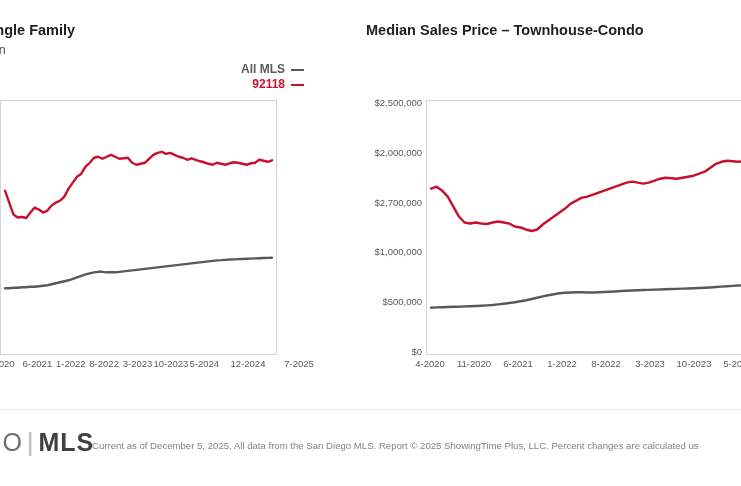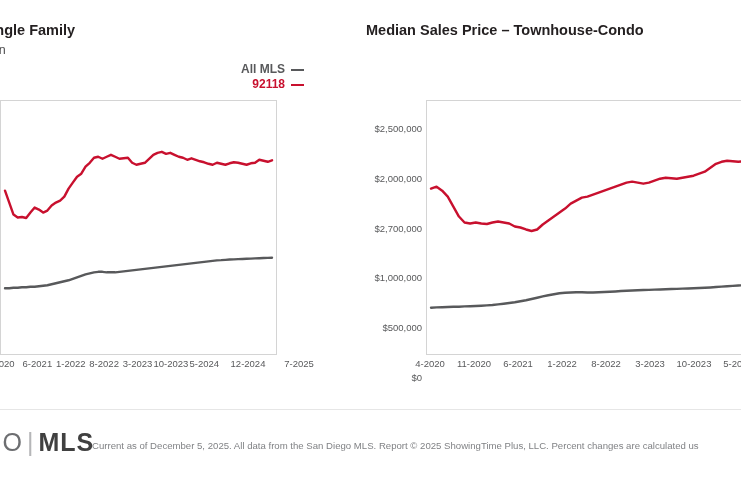--- a/index.html
+++ b/index.html
@@ -32,21 +32,21 @@
   .legend-mls{color:#58595b;}
   .legend-mls .dash{background:#58595b;}
   .legend-zip{color:#c8102e;}
   .legend-zip .dash{background:#c8102e;}
 
   
   .plot{position:absolute;border:1px solid #d4d4d4;background:#fff;}
   .plot svg{display:block;}
 
   .ylabels{position:absolute;font-size:9.5px;color:#58595b;text-align:right;}
-  .ylab{position:absolute;right:0;white-space:nowrap;transform:translateY(-50%);margin-top:26px;}
+  .ylab{position:absolute;right:0;white-space:nowrap;transform:translateY(-50%);}
 
   .xlabels{position:absolute;font-size:9.5px;color:#58595b;}
   .xlab{position:absolute;white-space:nowrap;transform:translateX(-50%);}
 
   
   .footer-rule{position:absolute;left:0;right:0;top:409px;height:1px;background:#e6e6e6;}
   .brand{
     position:absolute;left:-18px;top:428px;
     font-size:25px;letter-spacing:1px;color:#6d6e71;white-space:nowrap;
   }

